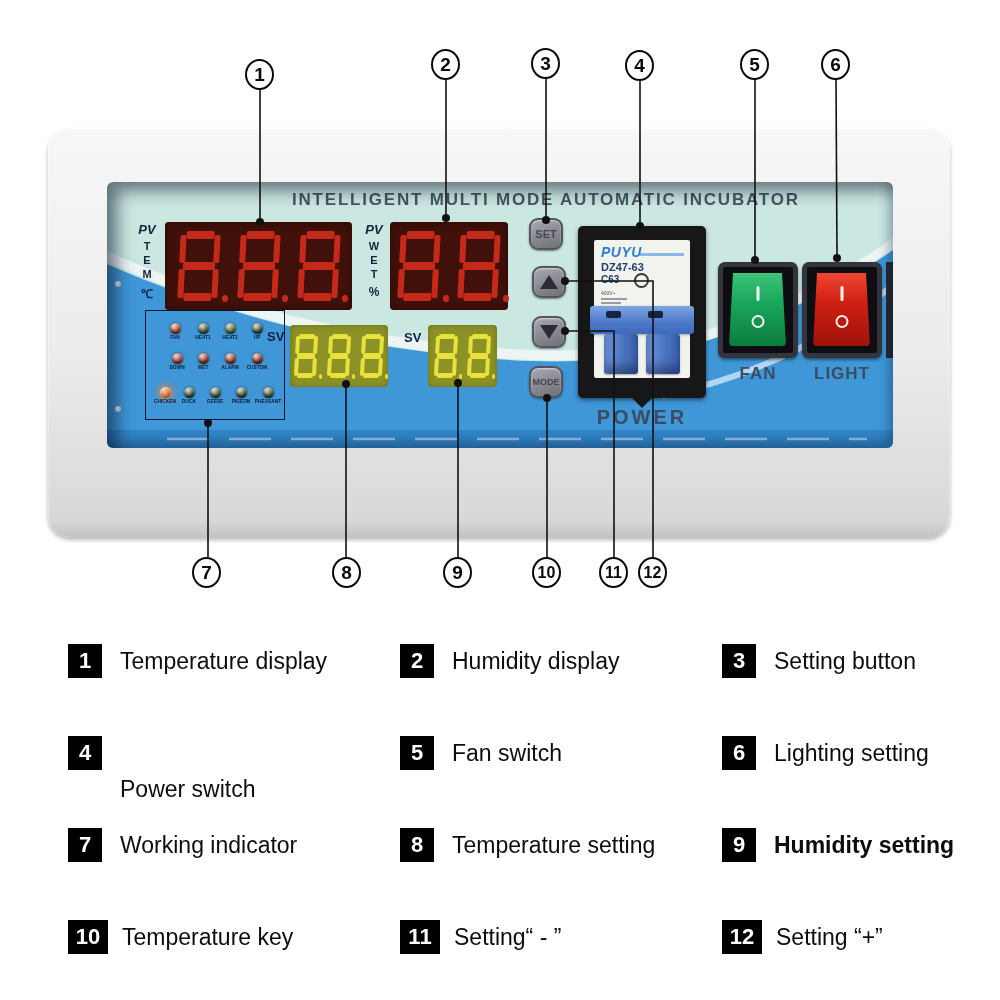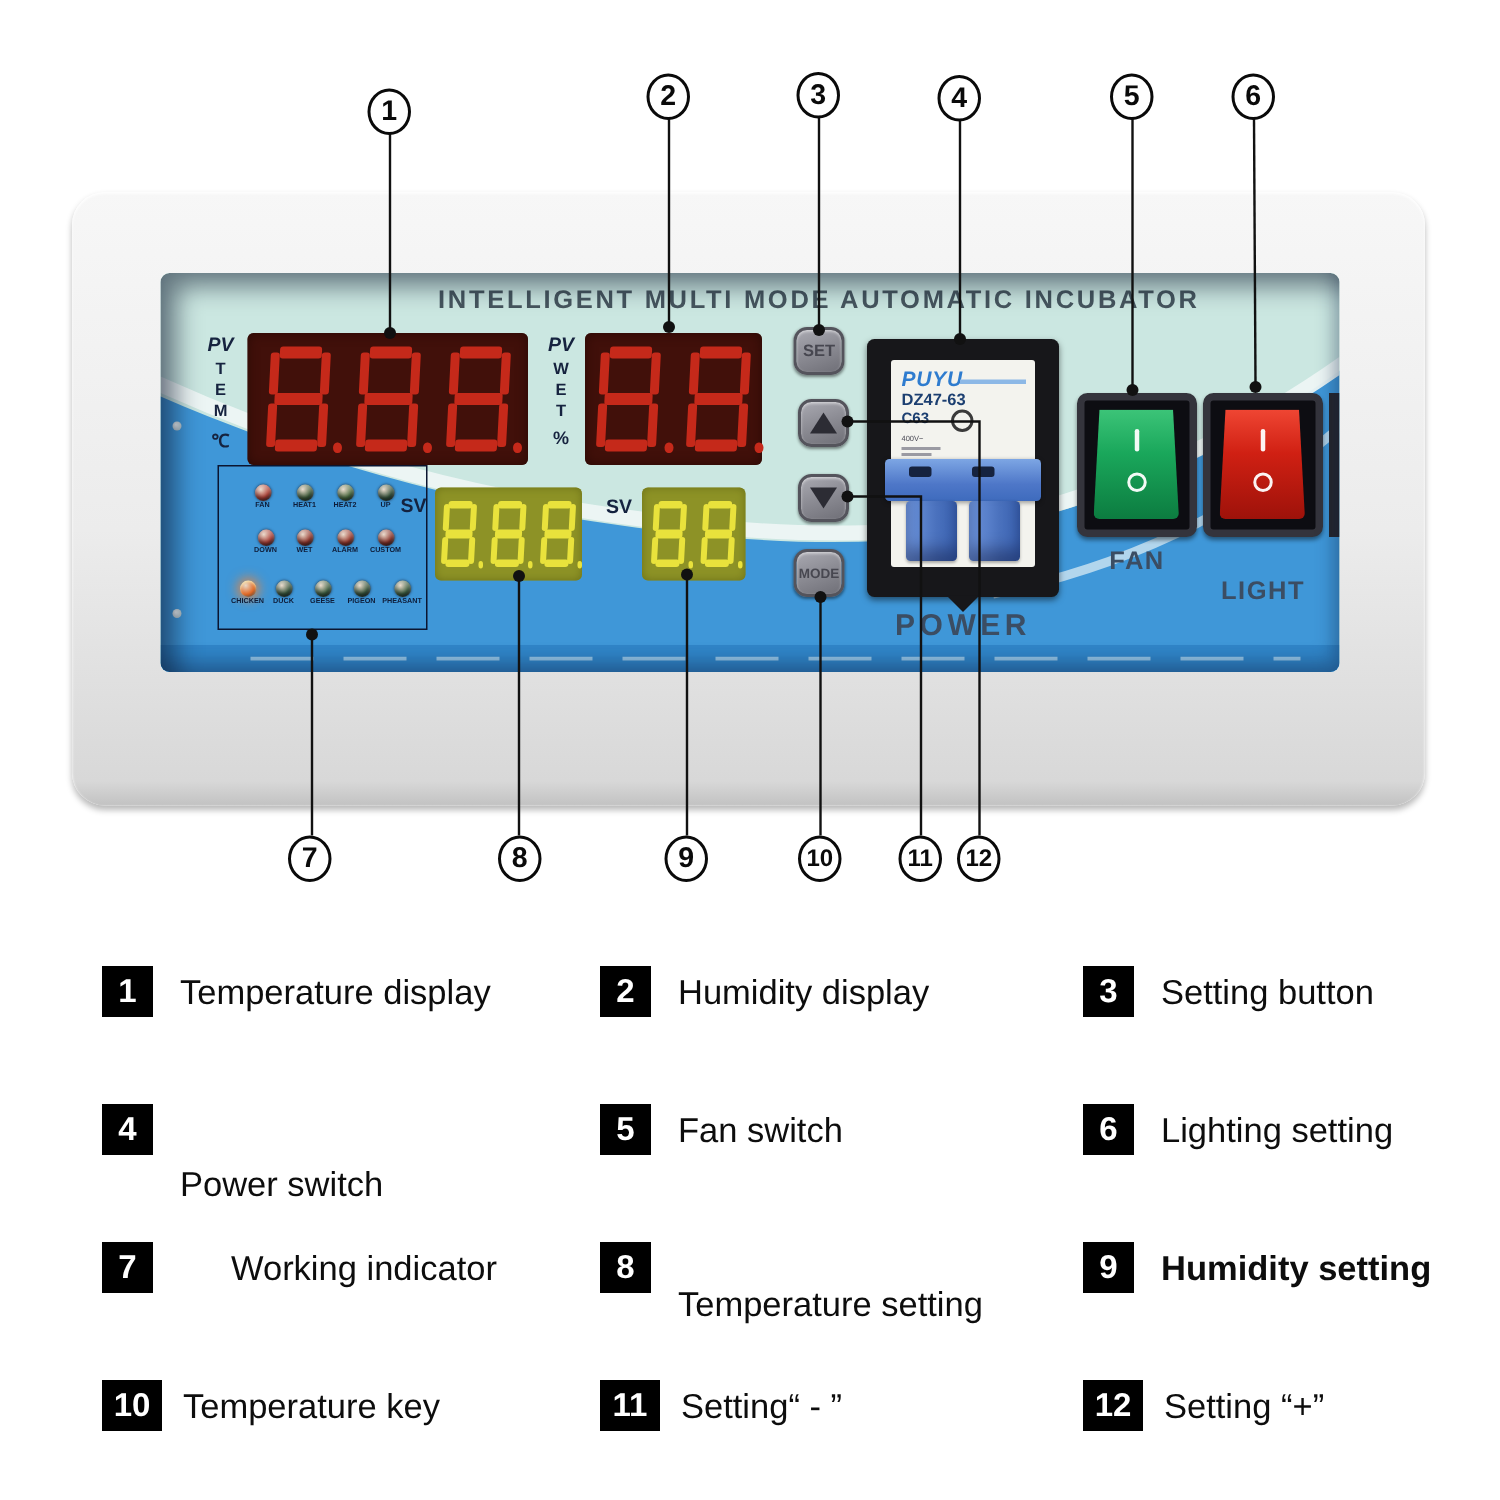--- a/index.html
+++ b/index.html
@@ -315,21 +315,21 @@
         </span>
       </div>
       <div class="panel-el switch-label" style="left:611px;top:182px;width:80px;">FAN</div>
 
       <div class="bezel" style="left:695px;top:80px;">
         <span class="rocker red">
           <span class="on-mark"></span>
           <span class="off-mark"></span>
         </span>
       </div>
-      <div class="panel-el switch-label" style="left:695px;top:182px;width:80px;margin-top:20px;">LIGHT</div>
+      <div class="panel-el switch-label" style="left:695px;top:182px;width:80px;">LIGHT</div>
 
       <div class="panel-el bezel-partial"></div>
 
       <div class="recess-shade"></div>
     <div class="led" style="left: 63px; top: 141px; background: radial-gradient(circle at 35% 30%, rgb(232, 216, 200) 0%, rgb(179, 66, 56) 55%, rgb(26, 34, 44) 100%);"></div>
         <div class="led-label" style="left: 46px; top: 153px;">FAN</div>
         <div class="led" style="left: 91px; top: 141px; background: radial-gradient(circle at 35% 30%, rgb(232, 216, 200) 0%, rgb(66, 96, 62) 55%, rgb(26, 34, 44) 100%);"></div>
         <div class="led-label" style="left: 74px; top: 153px;">HEAT1</div>
         <div class="led" style="left: 118px; top: 141px; background: radial-gradient(circle at 35% 30%, rgb(232, 216, 200) 0%, rgb(78, 112, 68) 55%, rgb(26, 34, 44) 100%);"></div>
         <div class="led-label" style="left: 101px; top: 153px;">HEAT2</div>
@@ -408,23 +408,23 @@
       <div class="legend-label" style="left: 452px; top: 644px;">Humidity display</div>
       <div class="legend-num" style="left: 722px; top: 644px; width: 34px;">3</div>
       <div class="legend-label" style="left: 774px; top: 644px;">Setting button</div>
       <div class="legend-num" style="left: 68px; top: 736px; width: 34px;">4</div>
       <div class="legend-label" style="left: 120px; top: 772px;">Power switch</div>
       <div class="legend-num" style="left: 400px; top: 736px; width: 34px;">5</div>
       <div class="legend-label" style="left: 452px; top: 736px;">Fan switch</div>
       <div class="legend-num" style="left: 722px; top: 736px; width: 34px;">6</div>
       <div class="legend-label" style="left: 774px; top: 736px;">Lighting setting</div>
       <div class="legend-num" style="left: 68px; top: 828px; width: 34px;">7</div>
-      <div class="legend-label" style="left: 120px; top: 828px; margin-left: 34px;">Working indicator</div>
+      <div class="legend-label" style="left: 120px; top: 828px;">Working indicator</div>
       <div class="legend-num" style="left: 400px; top: 828px; width: 34px;">8</div>
-      <div class="legend-label" style="left: 452px; top: 828px; margin-top: 24px;">Temperature setting</div>
+      <div class="legend-label" style="left: 452px; top: 828px;">Temperature setting</div>
       <div class="legend-num" style="left: 722px; top: 828px; width: 34px;">9</div>
       <div class="legend-label" style="left: 774px; top: 828px; font-weight: bold;">Humidity setting</div>
       <div class="legend-num" style="left: 68px; top: 920px; width: 40px;">10</div>
       <div class="legend-label" style="left: 122px; top: 920px;">Temperature key</div>
       <div class="legend-num" style="left: 400px; top: 920px; width: 40px;">11</div>
       <div class="legend-label" style="left: 454px; top: 920px;">Setting“ - ”</div>
       <div class="legend-num" style="left: 722px; top: 920px; width: 40px;">12</div>
       <div class="legend-label" style="left: 776px; top: 920px;">Setting “+”</div>
     </div>
 

